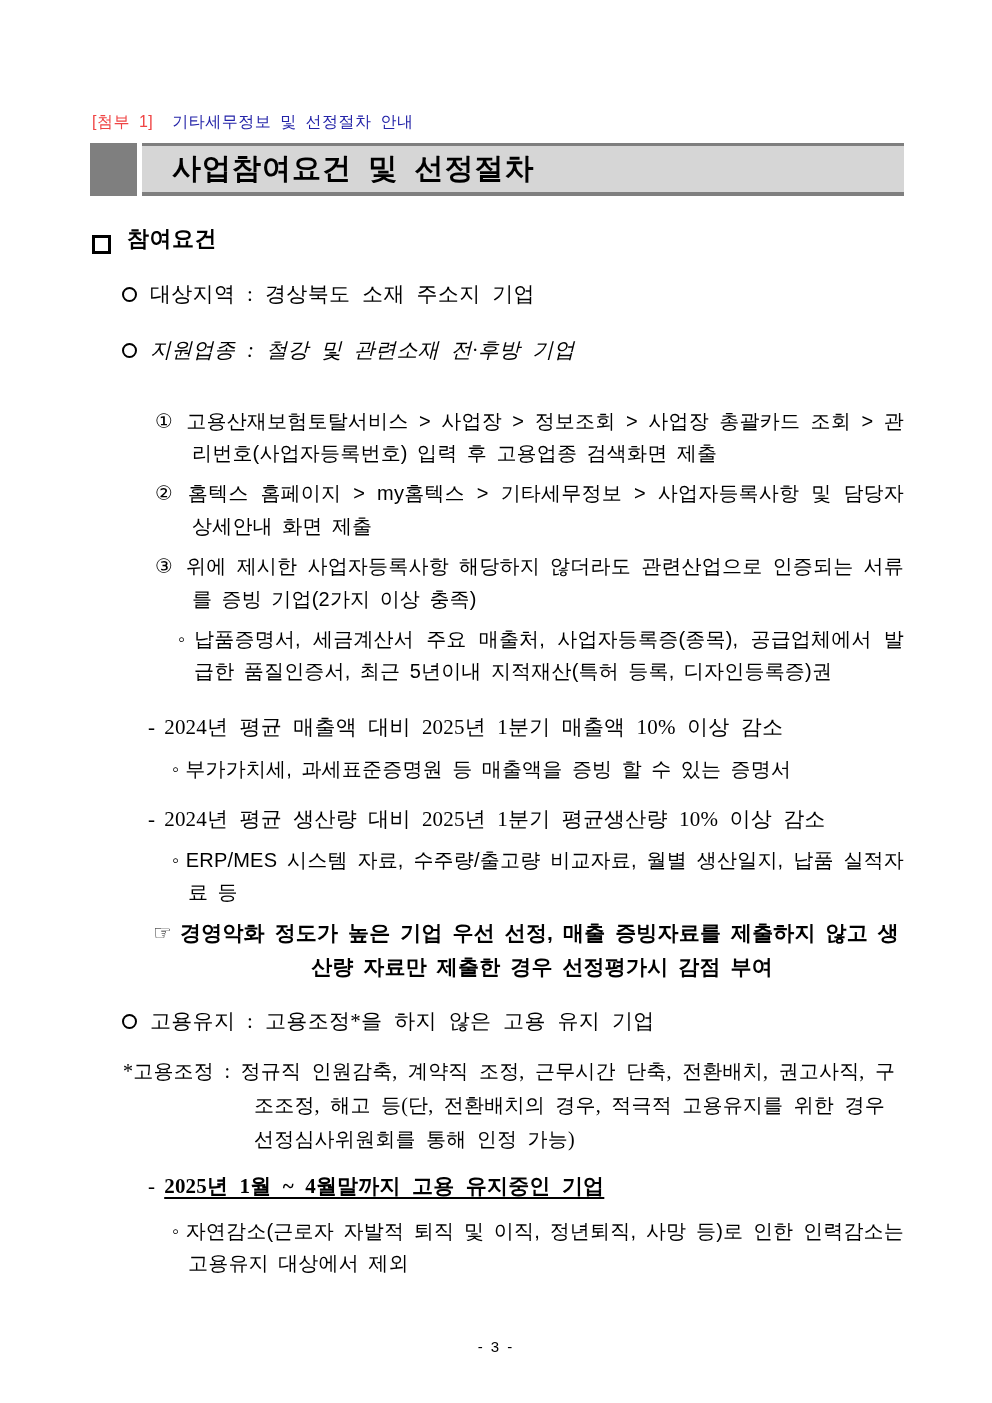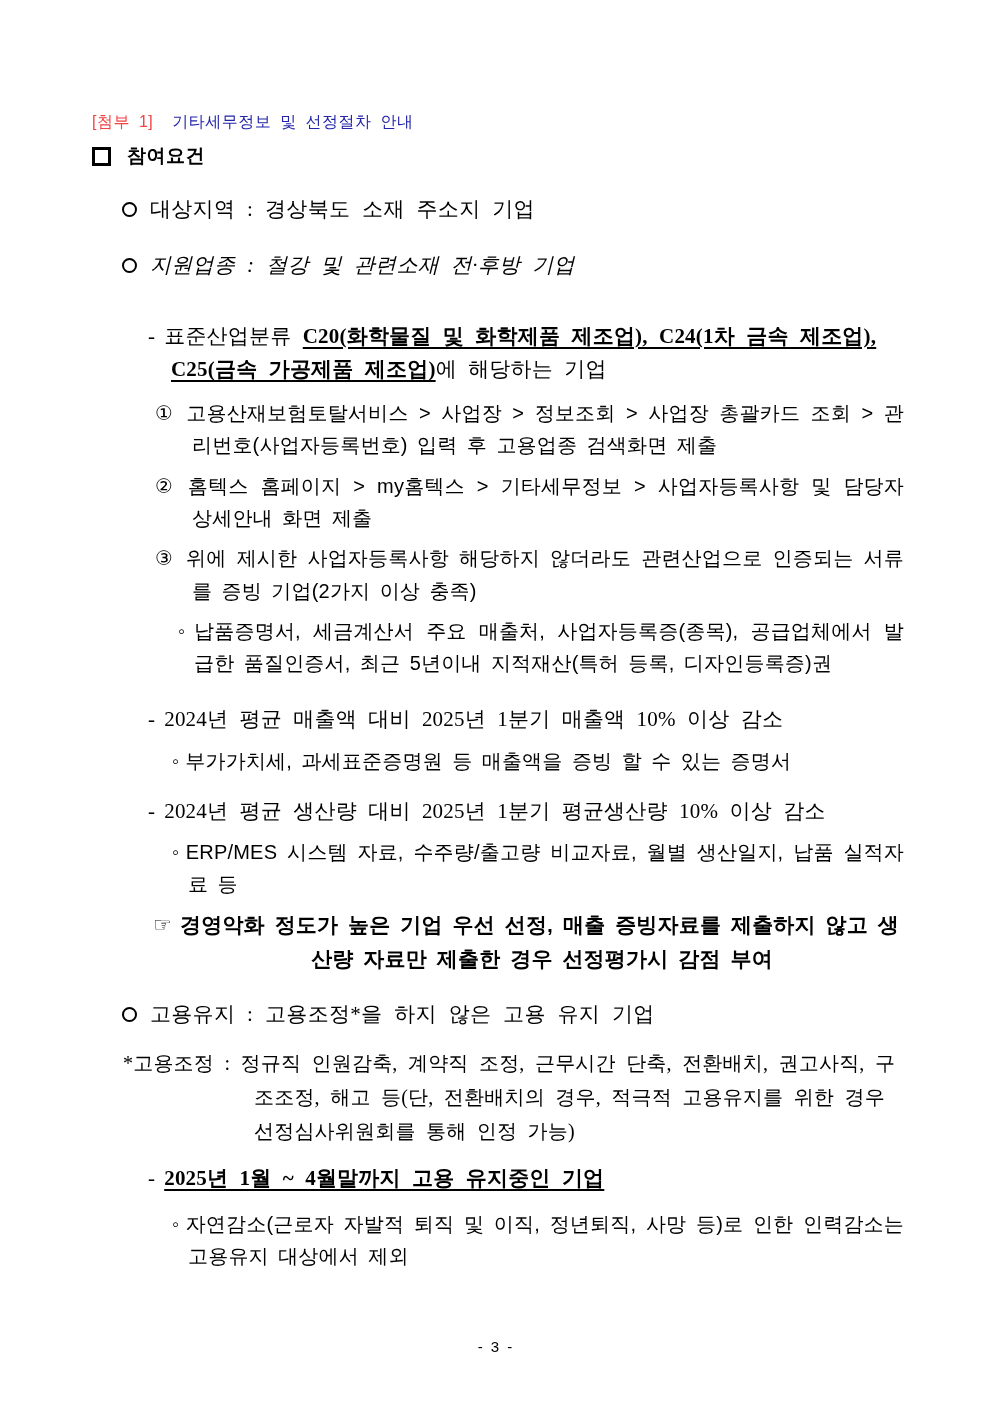--- a/index.html
+++ b/index.html
@@ -58,24 +58,24 @@
     font-family:"Liberation Sans","DejaVu Sans",sans-serif;
     font-size:29px;
     font-weight:800;
     letter-spacing:1px;
     word-spacing:0.25em;
   }
 
   
   .section-heading{
     display:flex;
-    align-items:center;
+    align-items:flex-end;
     margin:0 0 26px 2px;
     font-family:"Liberation Sans","DejaVu Sans",sans-serif;
-    font-size:19px;
+    font-size:22px;
     font-weight:800;
     letter-spacing:0.5px;
   }
   .square-icon{
     display:inline-block;
     width:19px;height:19px;
     border:3px solid #000;
     margin-right:16px;
     box-sizing:border-box;
   }
@@ -183,38 +183,40 @@
 </head>
 <body>
 
 <div class="page">
 
   <div class="attach-line">
     <span class="label">[첨부 1]</span>
     <span class="blue">기타세무정보 및 선정절차 안내</span>
   </div>
 
+  <div class="title-bar">
+    <div class="title-square"></div>
+    <div class="title-box">
+      <span class="t">사업참여요건 및 선정절차</span>
+    </div>
+  </div>
 
   <div class="section-heading">
     <span class="square-icon"></span>
     <span>참여요건</span>
   </div>
 
   <div class="lv1 mb28">
     <span class="circle-icon"></span><span>대상지역 : 경상북도 소재 주소지 기업</span>
   </div>
 
   <div class="lv1 mb22">
     <span class="circle-icon"></span><span>지원업종 : 철강 및 관련소재 전·후방 기업</span>
   </div>
 
-  <div class="lv2 mb10">
-    <span class="dash">-</span><span>표준산업분류 </span><span class="bu">C20(화학물질 및 화학제품 제조업), C24(1차 금속 제조업),</span><br>
-    <span class="bu">C25(금속 가공제품 제조업)</span><span>에 해당하는 기업</span>
-  </div>
 
   <div class="step mb8">
     <span class="num">①</span><span>고용산재보험토탈서비스 &gt; 사업장 &gt; 정보조회 &gt; 사업장 총괄카드 조회 &gt; 관리번호(사업자등록번호) 입력 후 고용업종 검색화면 제출</span>
   </div>
 
   <div class="step mb8">
     <span class="num">②</span><span>홈텍스 홈페이지 &gt; my홈텍스 &gt; 기타세무정보 &gt; 사업자등록사항 및 담당자 상세안내 화면 제출</span>
   </div>
 
   <div class="step mb8">

